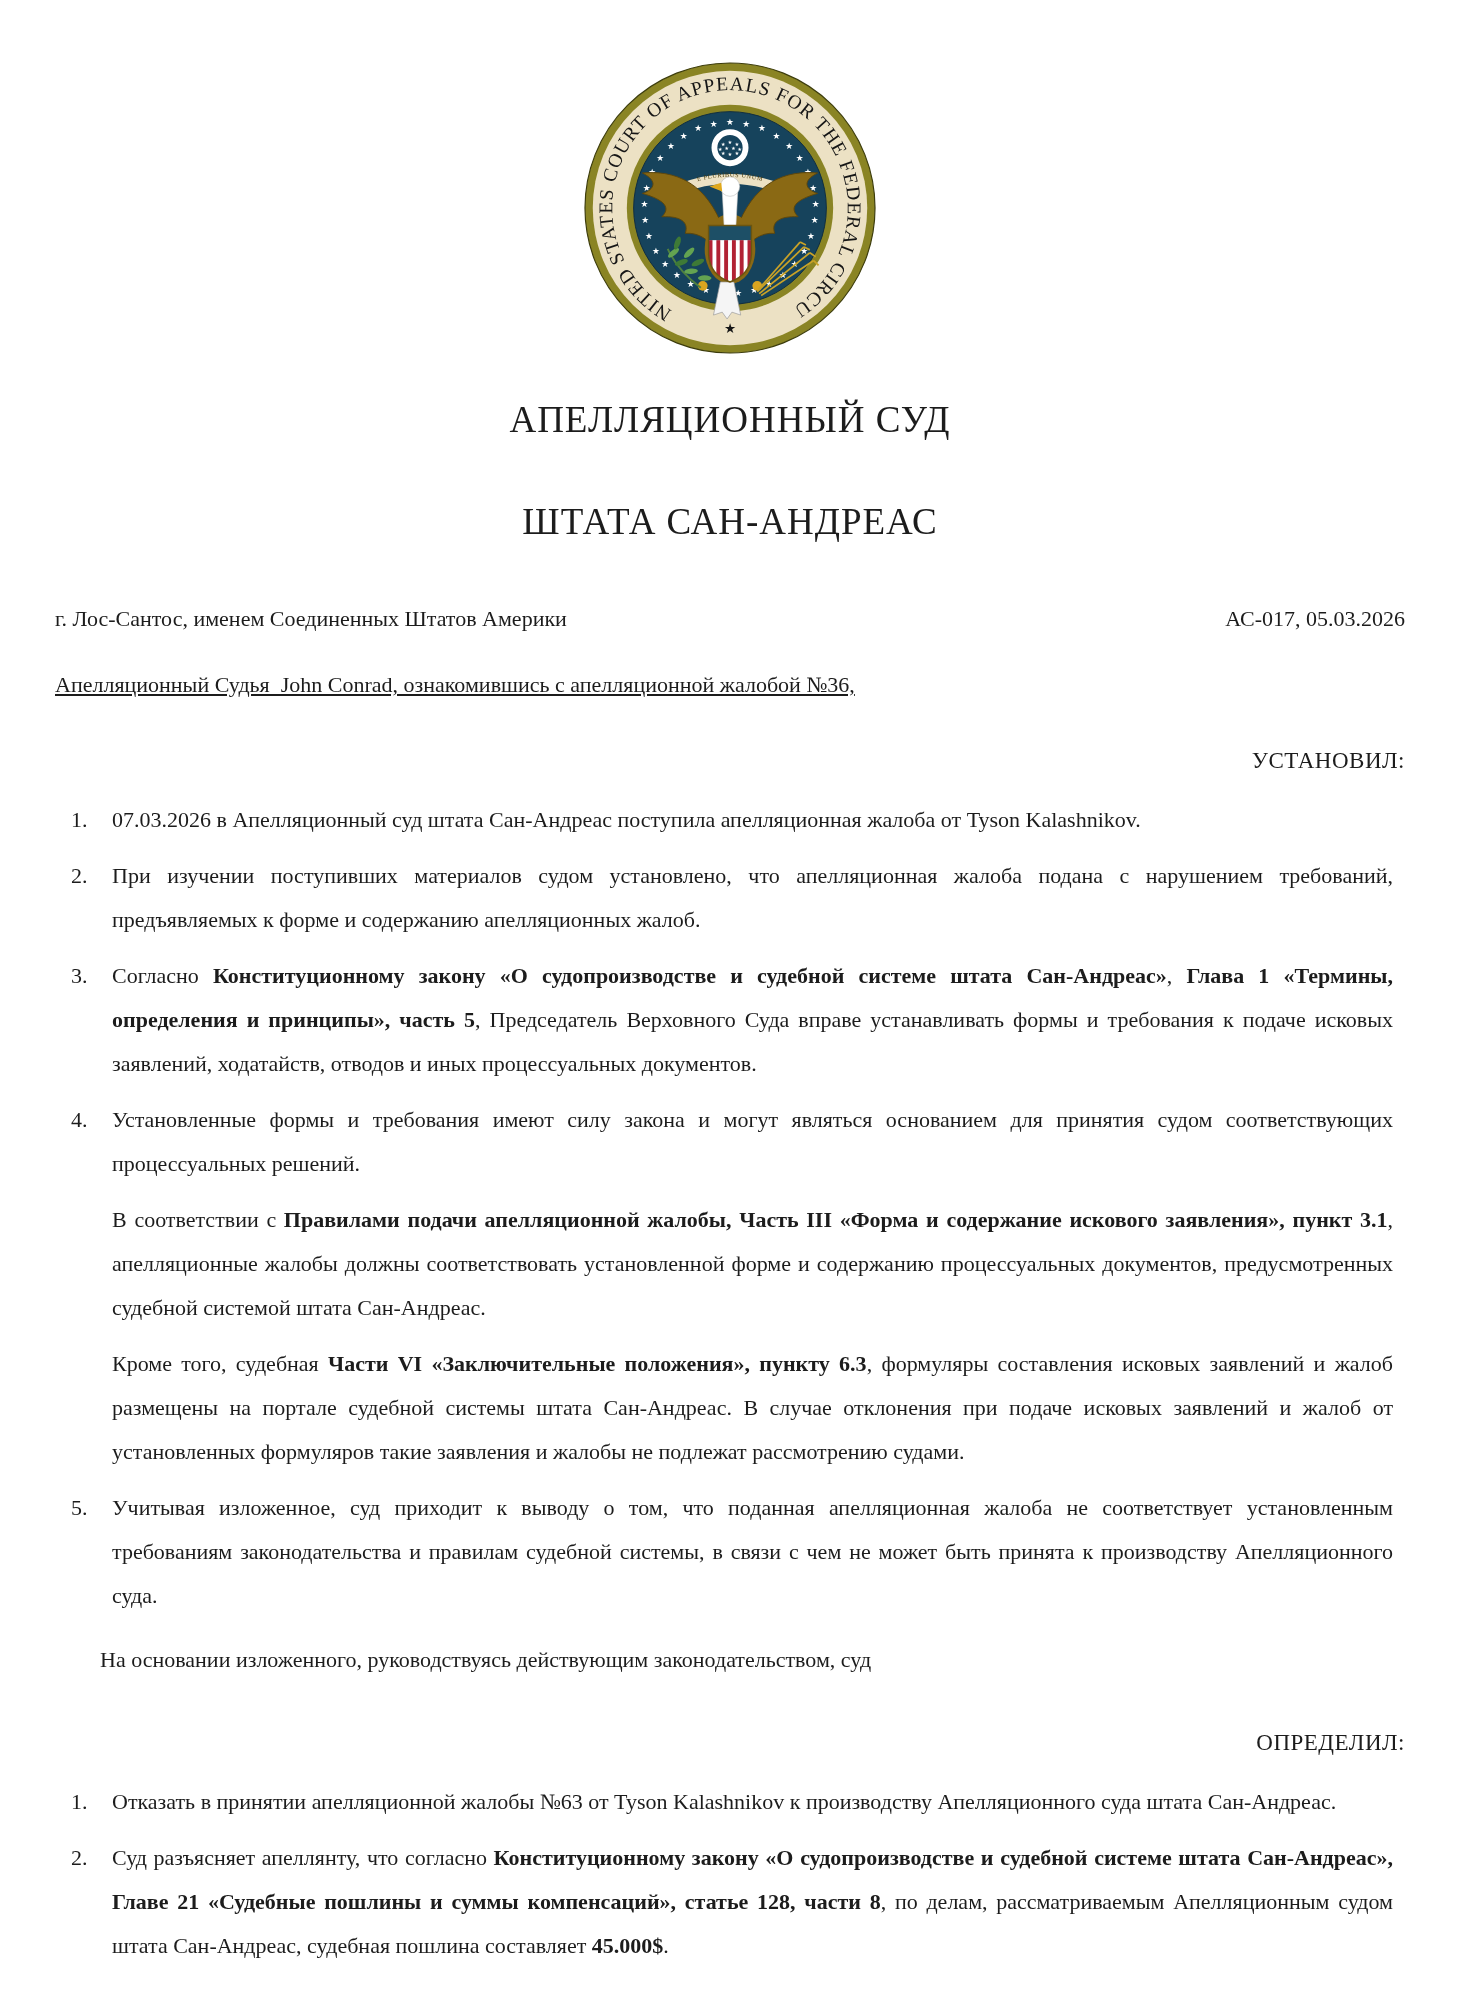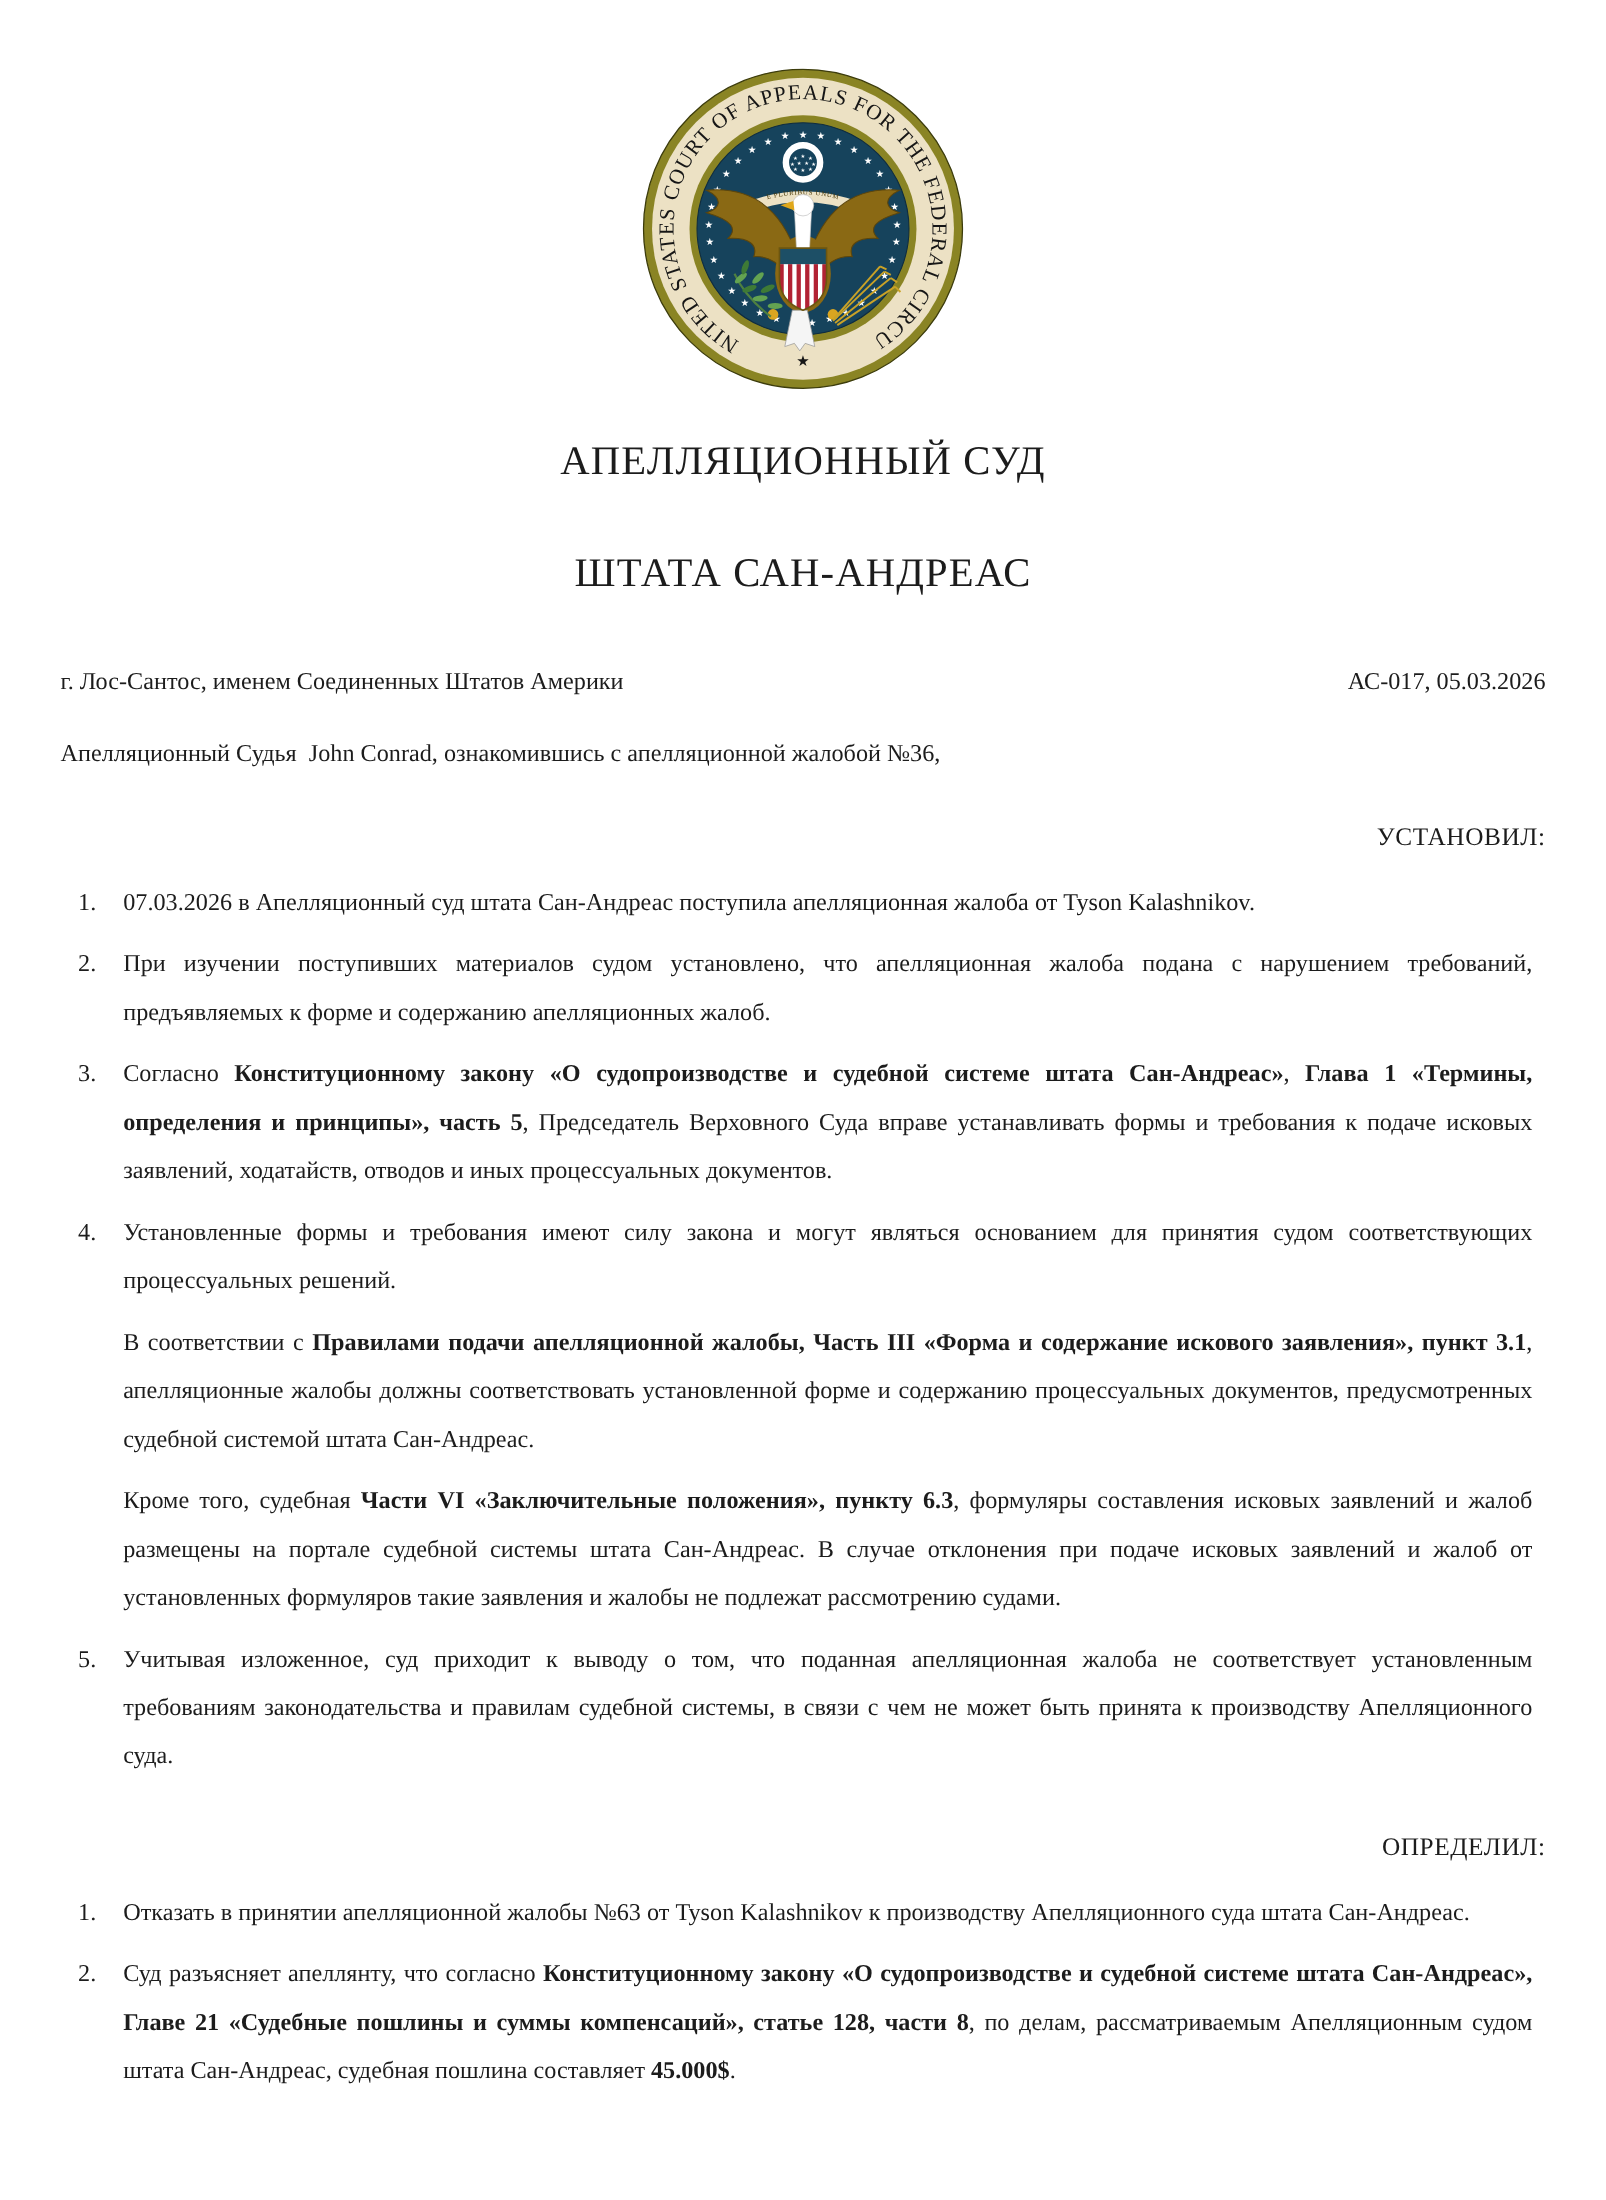--- a/index.html
+++ b/index.html
@@ -13,21 +13,21 @@
   .seal-wrap svg{width:292px;height:292px;display:block;}
   .doc-title{
     text-align:center;font-weight:normal;font-size:37px;
     letter-spacing:1px;margin:44px 0 0 0;line-height:44px;
   }
   .doc-title.second{margin-top:58px;}
   .header-row{
     display:flex;justify-content:space-between;align-items:baseline;
     margin-top:60px;font-size:22px;line-height:30px;gap:12px;
   }
-  .judge-line{margin-top:36px;font-size:22px;line-height:30px;}
+  .judge-line{margin-top:36px;font-size:22px;line-height:30px;text-decoration:underline;}
   .section-heading{
     text-align:right;font-size:23px;font-weight:normal;
     letter-spacing:0.5px;margin:46px 0 0 0;line-height:30px;
   }
   ol.doc-list{
     margin:22px 0 0 0;padding:0;list-style:none;counter-reset:itm;
     font-size:22px;line-height:44px;
   }
   ol.doc-list>li{
     counter-increment:itm;position:relative;padding-left:45px;
@@ -201,20 +201,21 @@
       <li>
         <p><span>Установленные формы и требования имеют силу закона и могут являться основанием для принятия судом соответствующих процессуальных решений.</span></p>
         <p><span>В соответствии с </span><b>Правилами подачи апелляционной жалобы, Часть III «Форма и содержание искового заявления», пункт 3.1</b><span>, апелляционные жалобы должны соответствовать установленной форме и содержанию процессуальных документов, предусмотренных судебной системой штата Сан-Андреас.</span></p>
         <p><span>Кроме того, судебная </span><b>Части VI «Заключительные положения», пункту 6.3</b><span>, формуляры составления исковых заявлений и жалоб размещены на портале судебной системы штата Сан-Андреас. В случае отклонения при подаче исковых заявлений и жалоб от установленных формуляров такие заявления и жалобы не подлежат рассмотрению судами.</span></p>
       </li>
       <li>
         <p><span>Учитывая изложенное, суд приходит к выводу о том, что поданная апелляционная жалоба не соответствует установленным требованиям законодательства и правилам судебной системы, в связи с чем не может быть принята к производству Апелляционного суда.</span></p>
       </li>
     </ol>
 
+  <div class="basis-line">На основании изложенного, руководствуясь действующим законодательством, суд</div>
 
   <h2 class="section-heading">ОПРЕДЕЛИЛ:</h2>
 
   <ol class="doc-list">
       <li>
         <p><span>Отказать в принятии апелляционной жалобы №63 от Tyson Kalashnikov к производству Апелляционного суда штата Сан-Андреас.</span></p>
       </li>
       <li>
         <p><span>Суд разъясняет апеллянту, что согласно </span><b>Конституционному закону «О судопроизводстве и судебной системе штата Сан-Андреас», Главе 21 «Судебные пошлины и суммы компенсаций», статье 128, части 8</b><span>, по делам, рассматриваемым Апелляционным судом штата Сан-Андреас, судебная пошлина составляет </span><b>45.000$</b><span>.</span></p>
       </li>

